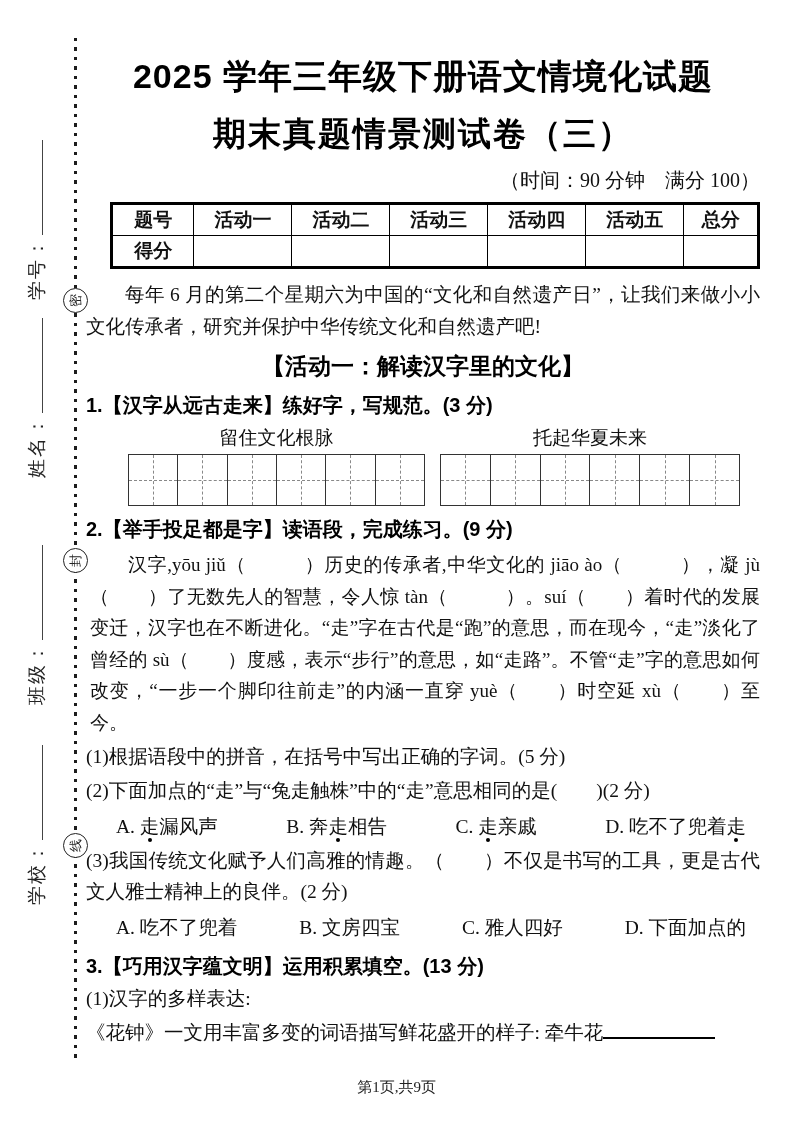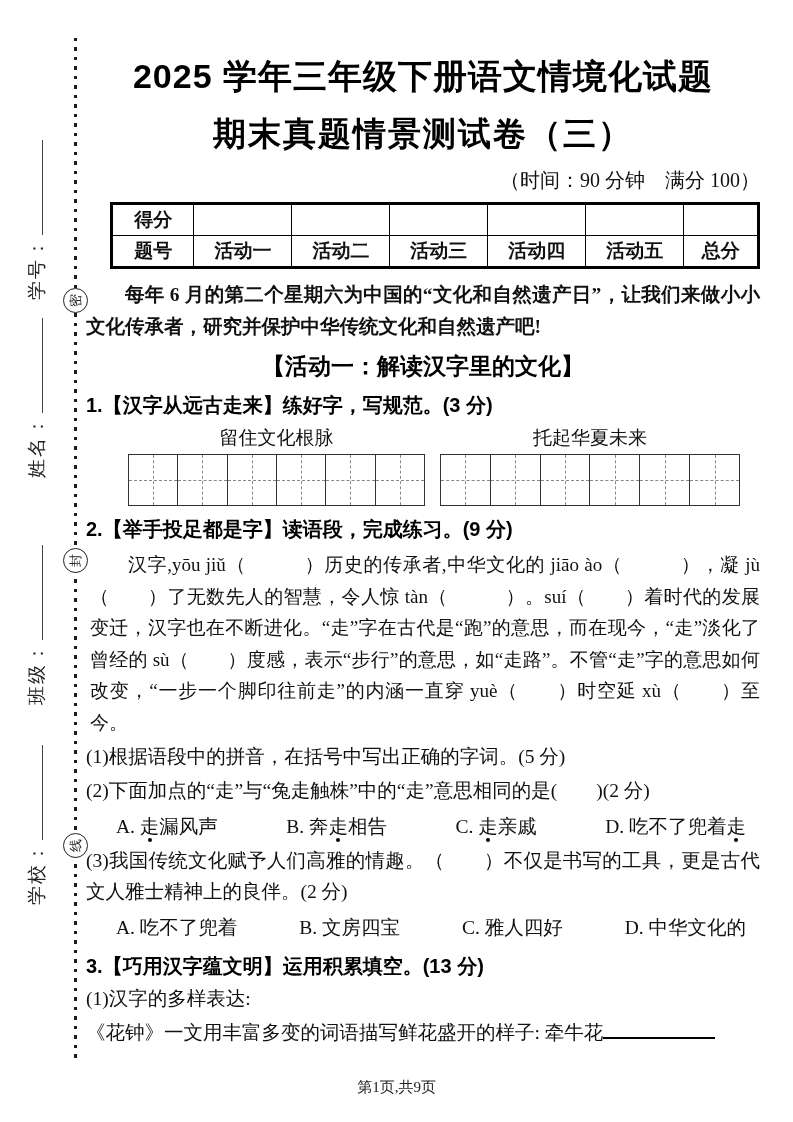--- a/index.html
+++ b/index.html
@@ -45,21 +45,21 @@
     border-collapse:collapse;margin:8px 0 0 24px;table-layout:fixed;
     border:3px solid #000;
   }
   table.score td{
     border:1.5px solid #000;height:30px;text-align:center;
     font-size:19px;font-weight:bold;padding:0 2px;
   }
   td.c-first{width:78px;} td.c-mid{width:95px;} td.c-last{width:70px;}
   .intro{
     margin:10px 0 0 0;font-size:19.5px;line-height:32px;
-    text-align:justify;text-indent:2em;font-weight:bold;
+    text-align:justify;text-indent:2em;
   }
   .sec-heading{
     margin:8px 0 0 0;text-align:center;
     font-family:"Liberation Sans","DejaVu Sans",sans-serif;
     font-weight:bold;font-size:23px;color:#000;
   }
   .q-line{
     margin:10px 0 0 0;
     font-family:"Liberation Sans","DejaVu Sans",sans-serif;
     font-weight:bold;font-size:20px;color:#000;
@@ -136,37 +136,37 @@
 
 <div class="content">
 
   <div class="title1">2025 学年三年级下册语文情境化试题</div>
   <div class="title2">期末真题情景测试卷（三）</div>
   <div class="subtitle">（时间：90 分钟　满分 100）</div>
 
   <table class="score">
     <tbody>
         <tr>
-      <td class="c-first">得分</td>
-      <td class="c-mid"></td>
-      <td class="c-mid"></td>
-      <td class="c-mid"></td>
-      <td class="c-mid"></td>
-      <td class="c-mid"></td>
-      <td class="c-last"></td>
-    </tr>
-    <tr>
       <td class="c-first">题号</td>
       <td class="c-mid">活动一</td>
       <td class="c-mid">活动二</td>
       <td class="c-mid">活动三</td>
       <td class="c-mid">活动四</td>
       <td class="c-mid">活动五</td>
       <td class="c-last">总分</td>
     </tr>
+    <tr>
+      <td class="c-first">得分</td>
+      <td class="c-mid"></td>
+      <td class="c-mid"></td>
+      <td class="c-mid"></td>
+      <td class="c-mid"></td>
+      <td class="c-mid"></td>
+      <td class="c-last"></td>
+    </tr>
   </tbody>
     </table>
 
   <div class="intro">每年 6 月的第二个星期六为中国的“文化和自然遗产日”，让我们来做小小文化传承者，研究并保护中华传统文化和自然遗产吧!</div>
 
   <div class="sec-heading">【活动一：解读汉字里的文化】</div>
 
   <div class="q-line">1.【汉字从远古走来】练好字，写规范。(3 分)</div>
 
   <div class="grid-row">
@@ -207,21 +207,21 @@
     <span><span>C. </span><span class="dot-under">走</span><span>亲戚</span></span>
     <span><span>D. 吃不了兜着</span><span class="dot-under">走</span><span></span></span>
   </div>
 
   <div class="sub">(3)我国传统文化赋予人们高雅的情趣。（　　）不仅是书写的工具，更是古代文人雅士精神上的良伴。(2 分)</div>
 
   <div class="options-row">
     <span>A. 吃不了兜着</span>
     <span>B. 文房四宝</span>
     <span>C. 雅人四好</span>
-    <span>D. 中华文化的</span>
+    <span>D. 下面加点的</span>
   </div>
 
   <div class="q-line">3.【巧用汉字蕴文明】运用积累填空。(13 分)</div>
 
   <div class="sub">(1)汉字的多样表达:</div>
 
   <div class="sub">
     <span>《花钟》一文用丰富多变的词语描写鲜花盛开的样子: 牵牛花</span><span class="blank-line"></span>
   </div>
 

